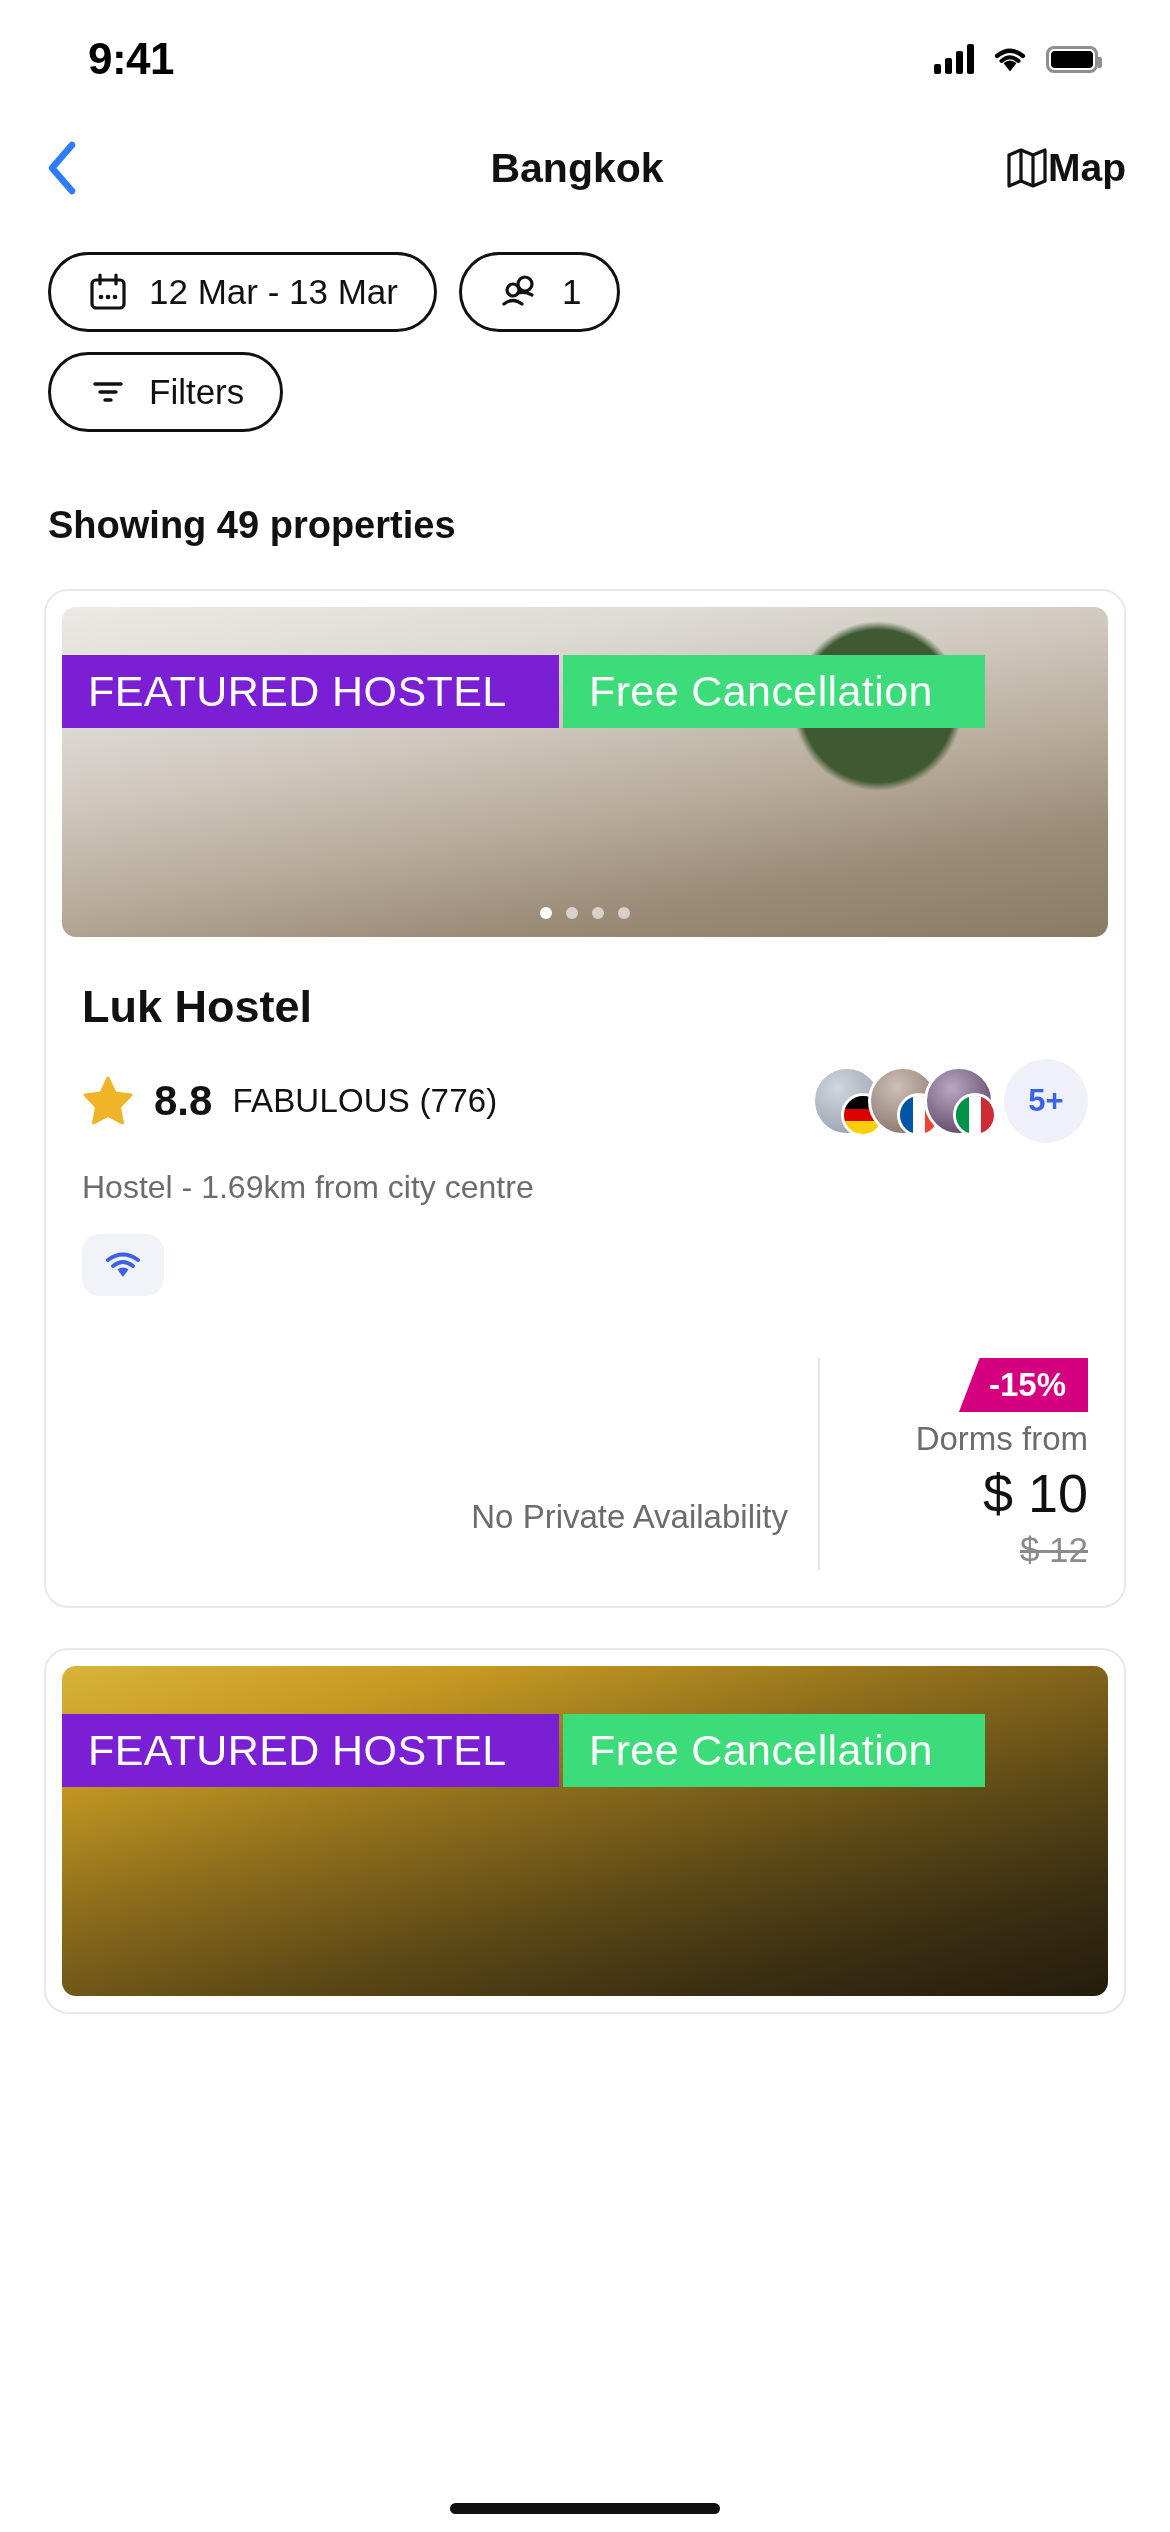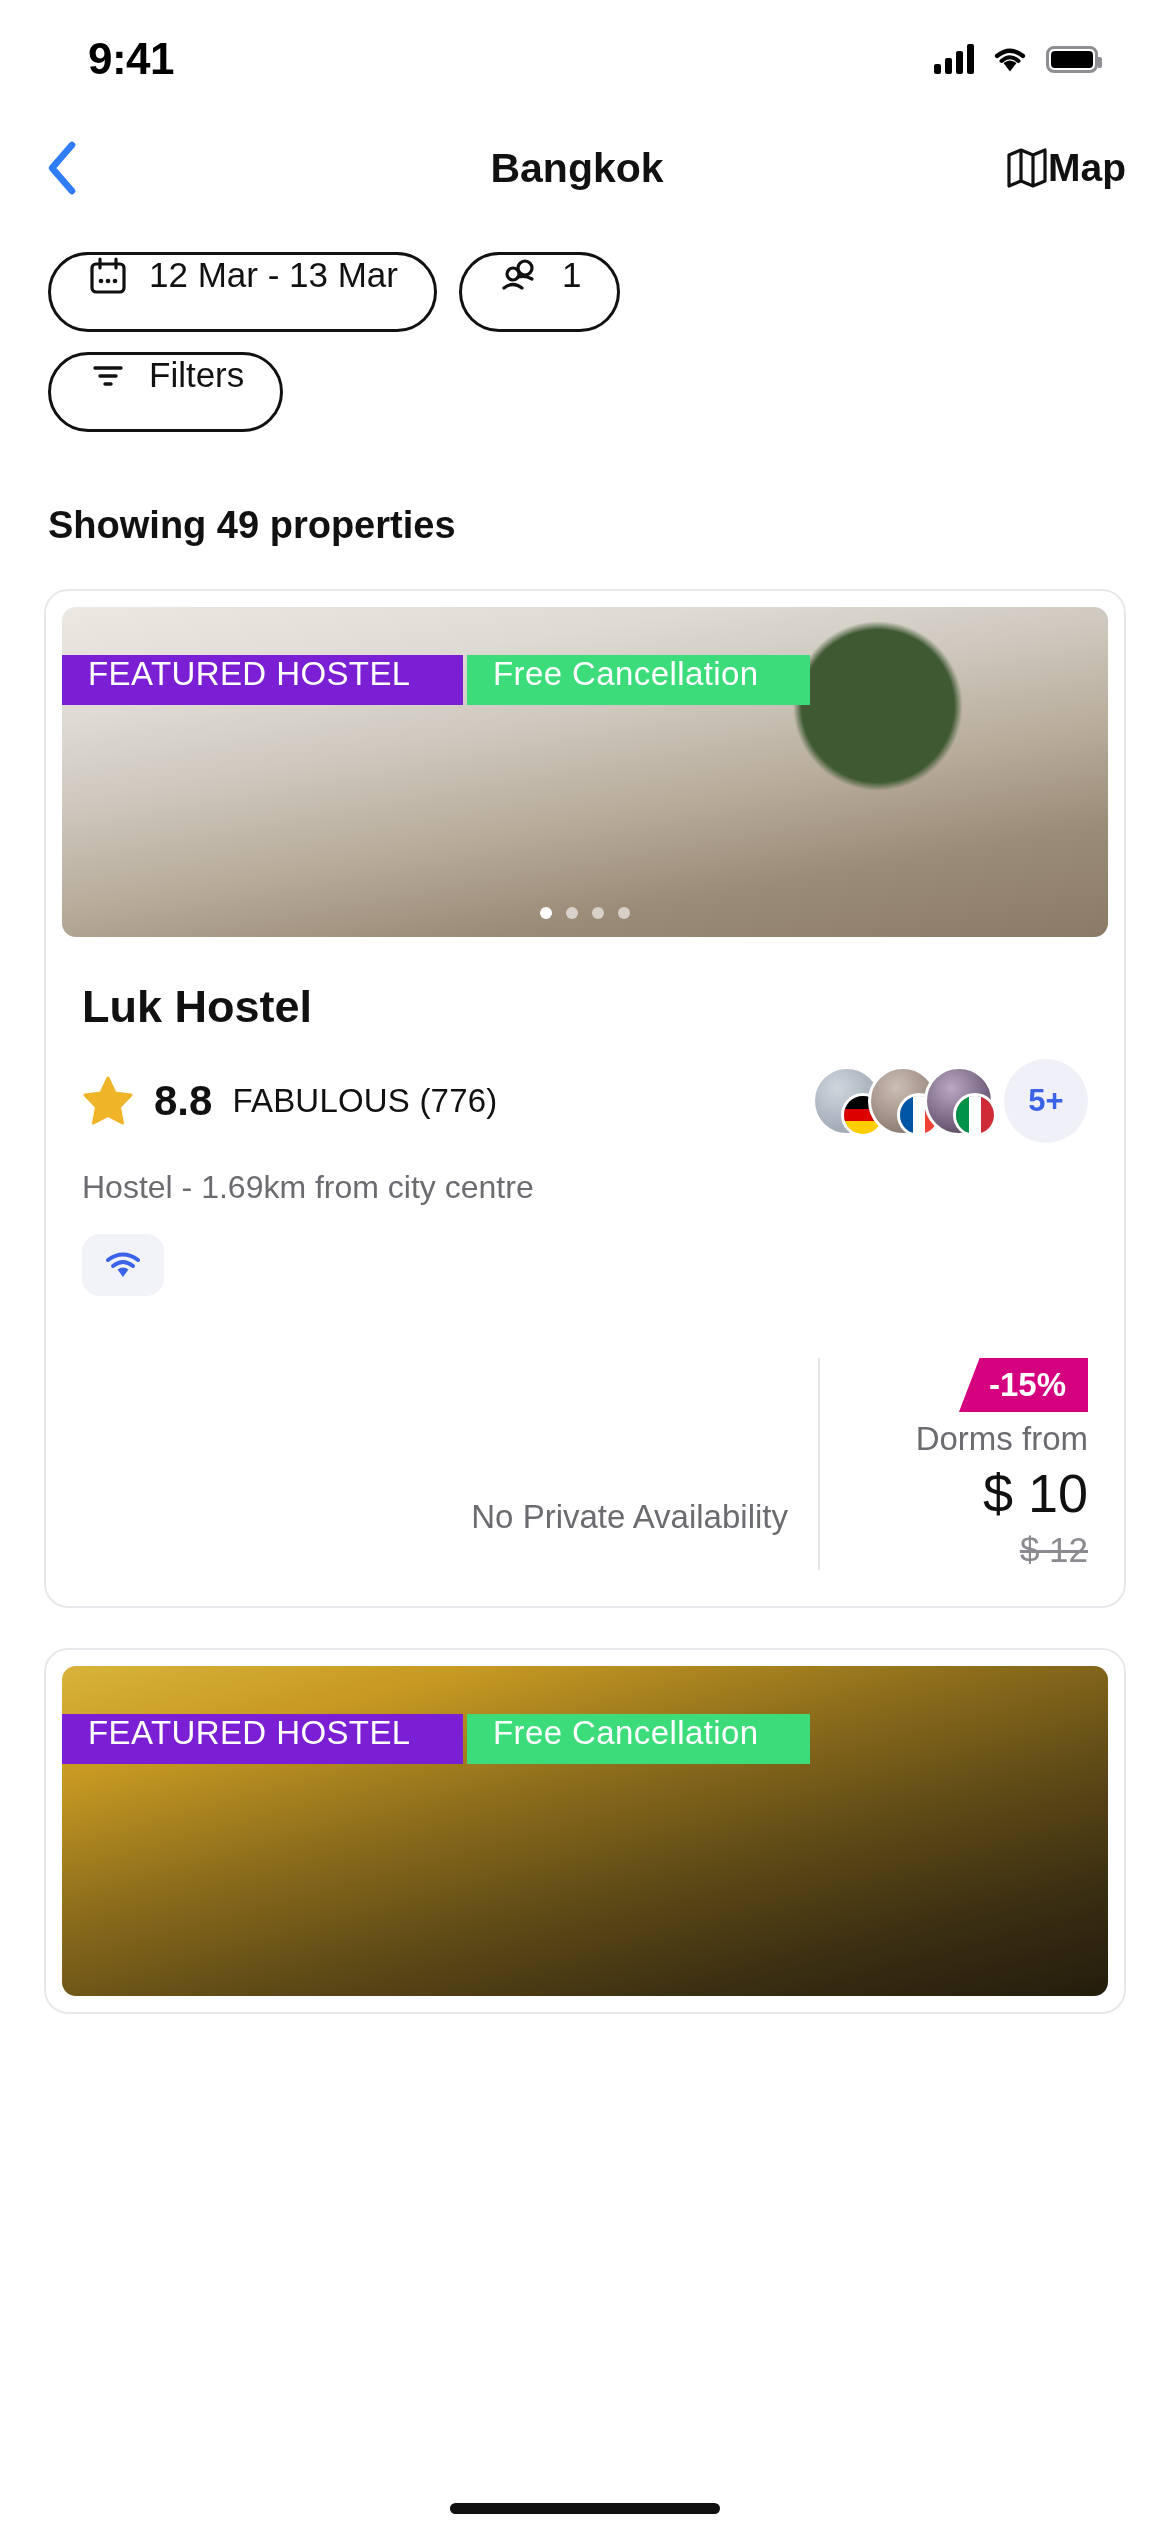--- a/index.html
+++ b/index.html
@@ -52,21 +52,21 @@
   .map-btn {
     margin-left:auto; display:flex; align-items:center; 
     cursor:pointer; z-index:2;
   }
   .map-label { font-size:39px; font-weight:600; color:#111; }
 
   
   .chips { padding:34px 48px 0 48px; }
   .chip-row { display:flex; gap:22px; margin-bottom:20px; }
   .chip {
-    display:inline-flex; align-items:flex-start; gap:20px;
+    display:inline-flex; align-items:center; gap:20px;
     height:80px; padding:0 36px; border-radius:44px;
     border:3px solid #111; background:#fff; cursor:pointer;
     font-size:35px; color:#111; white-space:nowrap;
   }
   .chip.light { border-color:#e2e2e6; }
   .chip-label { font-size:35px; color:#111; }
 
   
   .results-count {
     padding:52px 48px 0 48px;
@@ -80,21 +80,21 @@
     overflow:hidden; margin-bottom:40px; position:relative;
   }
   .card-photo {
     margin:16px; height:330px; border-radius:14px; position:relative;
     overflow:hidden;
   }
   .card-photo.second { height:330px; }
   .badges { position:absolute; top:48px; left:0; z-index:3; }
   .badge {
     display:inline-block; position:relative; color:#fff;
-    font-size:33px; padding:0 52px 12px 26px; margin-bottom:24px;
+    font-size:43px; padding:12px 52px 12px 26px; margin-bottom:24px;
     letter-spacing:0.4px;
   }
   .badge.featured { background:#7B1FD4; }
   .badge.cancel  { background:#3DDC7A; }
   .badge::after {
     content:""; position:absolute; right:0; top:0; bottom:0; width:34px;
     background:inherit;
     clip-path:polygon(0 0, 100% 0, 55% 100%, 0 100%);
   }
   .dots {

